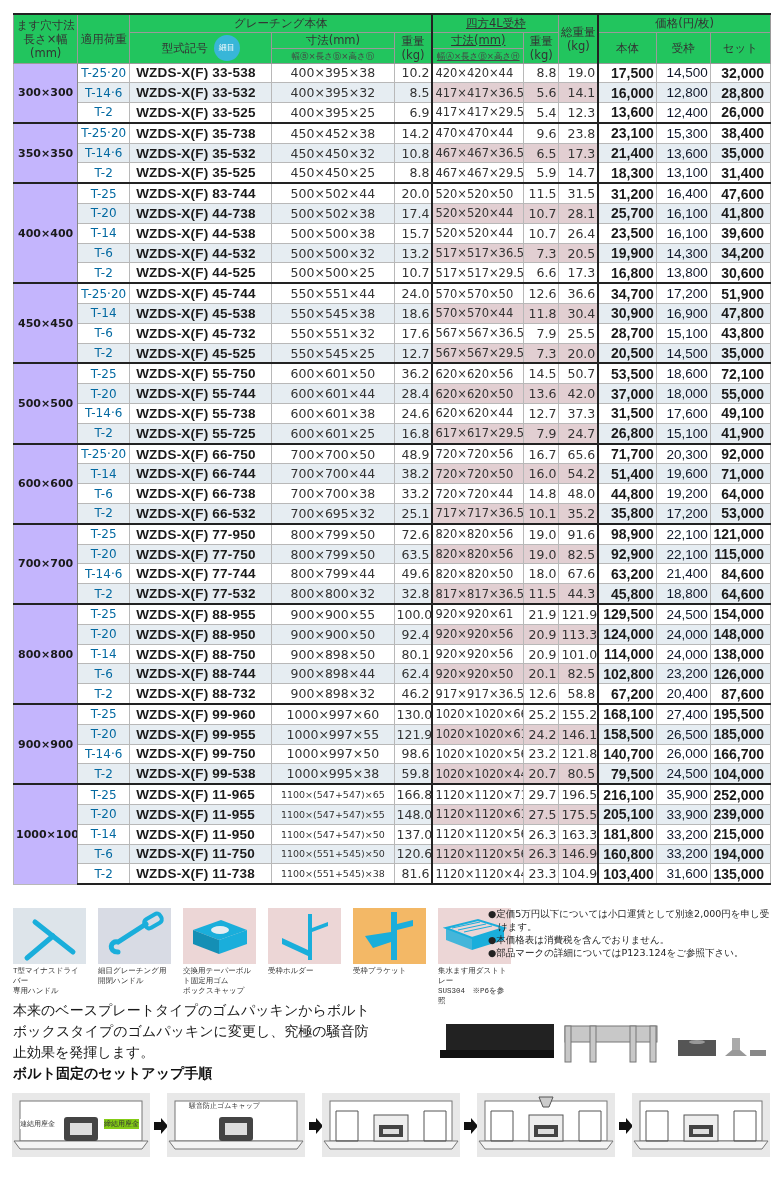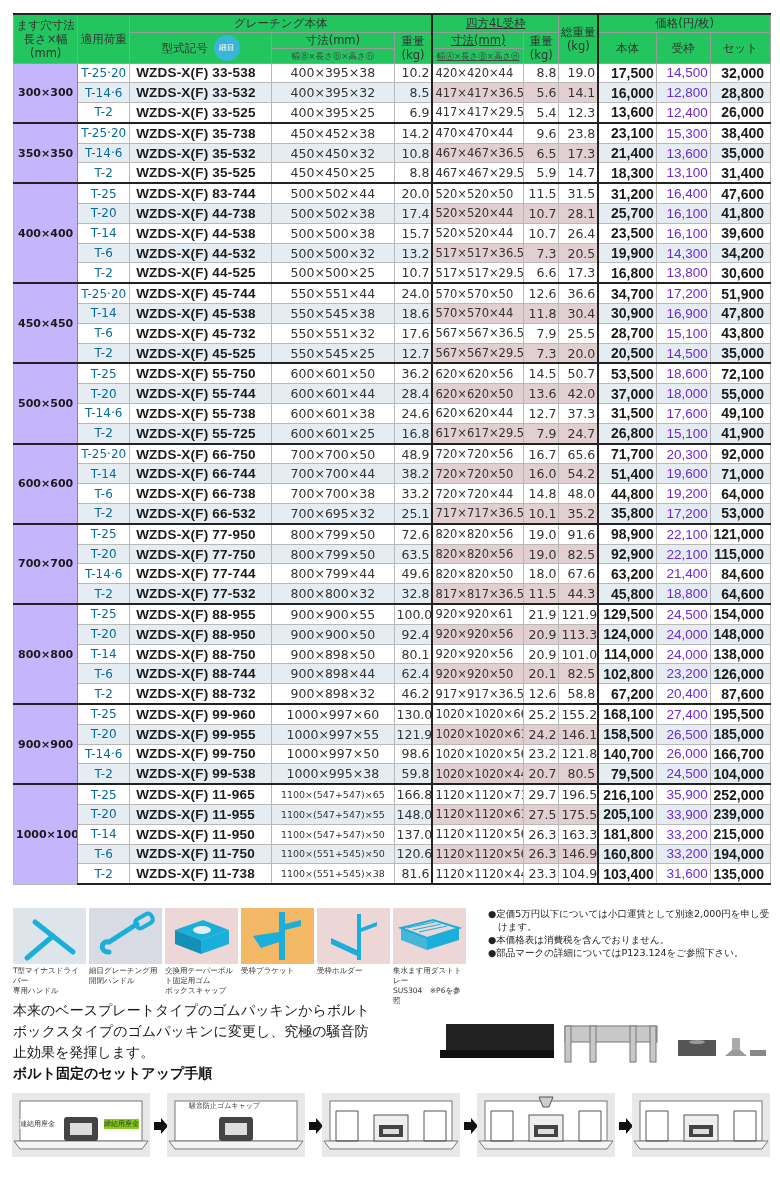--- a/index.html
+++ b/index.html
@@ -11,32 +11,32 @@
   #tbl td{border:1px solid #b8b8b8;padding:0 2px;height:18.8px;font-size:12.5px;white-space:nowrap;overflow:hidden;}
   #tbl td.size{background:#c4b5fd;font-weight:bold;font-size:11px;text-align:center;border-right:1px solid #888;}
   #tbl td.load{text-align:center;color:#0369a1;font-size:12px;}
   #tbl td.model{font-weight:bold;font-family:"Liberation Sans",sans-serif;font-size:13.5px;padding-left:6px;letter-spacing:0.2px;}
   #tbl td.dim{text-align:center;color:#333;font-size:12.5px;}
   #tbl td.dim.small{font-size:9.5px;}
   #tbl td.num{text-align:right;color:#333;font-size:12.5px;}
   #tbl td.fdim{font-size:11.5px;color:#333;border-left:2px solid #222;}
   #tbl td.tot{text-align:right;color:#333;border-right:2px solid #222;}
   #tbl td.p1{text-align:right;font-weight:bold;font-family:"Liberation Sans",sans-serif;font-size:14px;}
-  #tbl td.p2{text-align:right;color:#6d28d9;font-family:"Liberation Sans",sans-serif;font-size:13.5px;}
+  #tbl td.p2{text-align:right;color:#0f172a;font-family:"Liberation Sans",sans-serif;font-size:13.5px;}
   #tbl td.p3{text-align:right;font-weight:bold;font-family:"Liberation Sans",sans-serif;font-size:14px;padding-right:6px;}
   #tbl tr.alt td:not(.size){background:#e6edf2;}
   #tbl tr.alt td.fdim,#tbl tr.alt td.fw,#tbl tr.alt td.tot{background:#e2cfd2;}
   #tbl tr.grp td{border-top:2px solid #222;}
   #tbl tbody tr:last-child td{border-bottom:2px solid #222;}
   #tbl th.pricehdr{border-left:2px solid #a21caf;}
   #tbl th.frameh{border-left:2px solid #222;text-decoration:underline;}
   #tbl th.toth{border-right:2px solid #222;}
   .badge{display:inline-block;width:26px;height:26px;border-radius:50%;background:#38b6d8;color:#fff;font-size:8px;line-height:26px;text-align:center;vertical-align:middle;margin-left:6px;}
 
-  .parts{position:absolute;left:13px;top:908px;display:flex;gap:3px;}
+  .parts{position:absolute;left:13px;top:908px;display:flex;gap:12px;font-family:Liberation Mono, monospace;}
   .part{width:73px;}
   .part .img{width:73px;height:56px;position:relative;overflow:hidden;}
   .part .cap{font-size:7.5px;line-height:10px;color:#333;margin-top:2px;}
   .notes{position:absolute;left:488px;top:907px;font-size:9.5px;line-height:13px;color:#222;width:290px;}
   .notes div{text-indent:-10px;padding-left:10px;}
 
   .desc{position:absolute;left:13px;top:1000px;font-size:14px;line-height:21px;color:#1a1a1a;width:440px;}
   .steptitle{position:absolute;left:13px;top:1065px;font-size:14px;font-weight:bold;color:#111;}
   .photo{position:absolute;left:440px;top:1010px;width:330px;height:55px;}
 
@@ -637,42 +637,42 @@
           <path d="M36 32 L64 22 L64 36 L36 46Z" fill="#1aaedb"></path>
           <ellipse cx="37" cy="22" rx="9" ry="4" fill="#e6edf2"></ellipse>
         </svg>
     </div>
     <div class="cap">
       <div>交換用テーパーボルト固定用ゴム</div>
         <div>ボックスキャップ</div>
     </div>
     </div>
     <div class="part">
+      <div class="img" style="background:#ecd6d6">
+      <svg width="73" height="56" viewBox="0 0 73 56">
+          <path d="M40 6 L40 52 L44 52 L44 6Z" fill="#1aaedb"></path>
+          <path d="M14 30 L40 42 L40 48 L14 36Z" fill="#1aaedb"></path>
+          <path d="M44 20 L60 14 L60 18 L44 24Z" fill="#1aaedb"></path>
+        </svg>
+    </div>
+    <div class="cap">
+      <div>受枠ホルダー</div>
+        <div></div>
+    </div>
+    </div>
+    <div class="part">
       <div class="img" style="background:#f3b866">
       <svg width="73" height="56" viewBox="0 0 73 56">
           <path d="M38 4 L44 4 L44 52 L38 52Z" fill="#1aaedb"></path>
           <path d="M12 28 L38 24 L38 34 L20 40 Z" fill="#1aaedb"></path>
           <path d="M44 16 L60 12 L60 18 L44 22Z" fill="#1aaedb"></path>
         </svg>
     </div>
     <div class="cap">
       <div>受枠ブラケット</div>
-        <div></div>
-    </div>
-    </div>
-    <div class="part">
-      <div class="img" style="background:#ecd6d6">
-      <svg width="73" height="56" viewBox="0 0 73 56">
-          <path d="M40 6 L40 52 L44 52 L44 6Z" fill="#1aaedb"></path>
-          <path d="M14 30 L40 42 L40 48 L14 36Z" fill="#1aaedb"></path>
-          <path d="M44 20 L60 14 L60 18 L44 24Z" fill="#1aaedb"></path>
-        </svg>
-    </div>
-    <div class="cap">
-      <div>受枠ホルダー</div>
         <div></div>
     </div>
     </div>
     <div class="part">
       <div class="img" style="background:#ecd6d6">
       <svg width="73" height="56" viewBox="0 0 73 56">
           <path d="M8 20 L40 12 L66 20 L34 30Z" fill="none" stroke="#1aaedb" stroke-width="2"></path>
           <path d="M8 20 L8 32 L34 42 L34 30Z" fill="#1aaedb" opacity="0.8"></path>
           <path d="M34 30 L66 20 L66 32 L34 42Z" fill="#1aaedb"></path>
           <path d="M14 20 L42 14 M20 22 L48 16 M26 24 L54 18" stroke="#1aaedb" stroke-width="1"></path>

